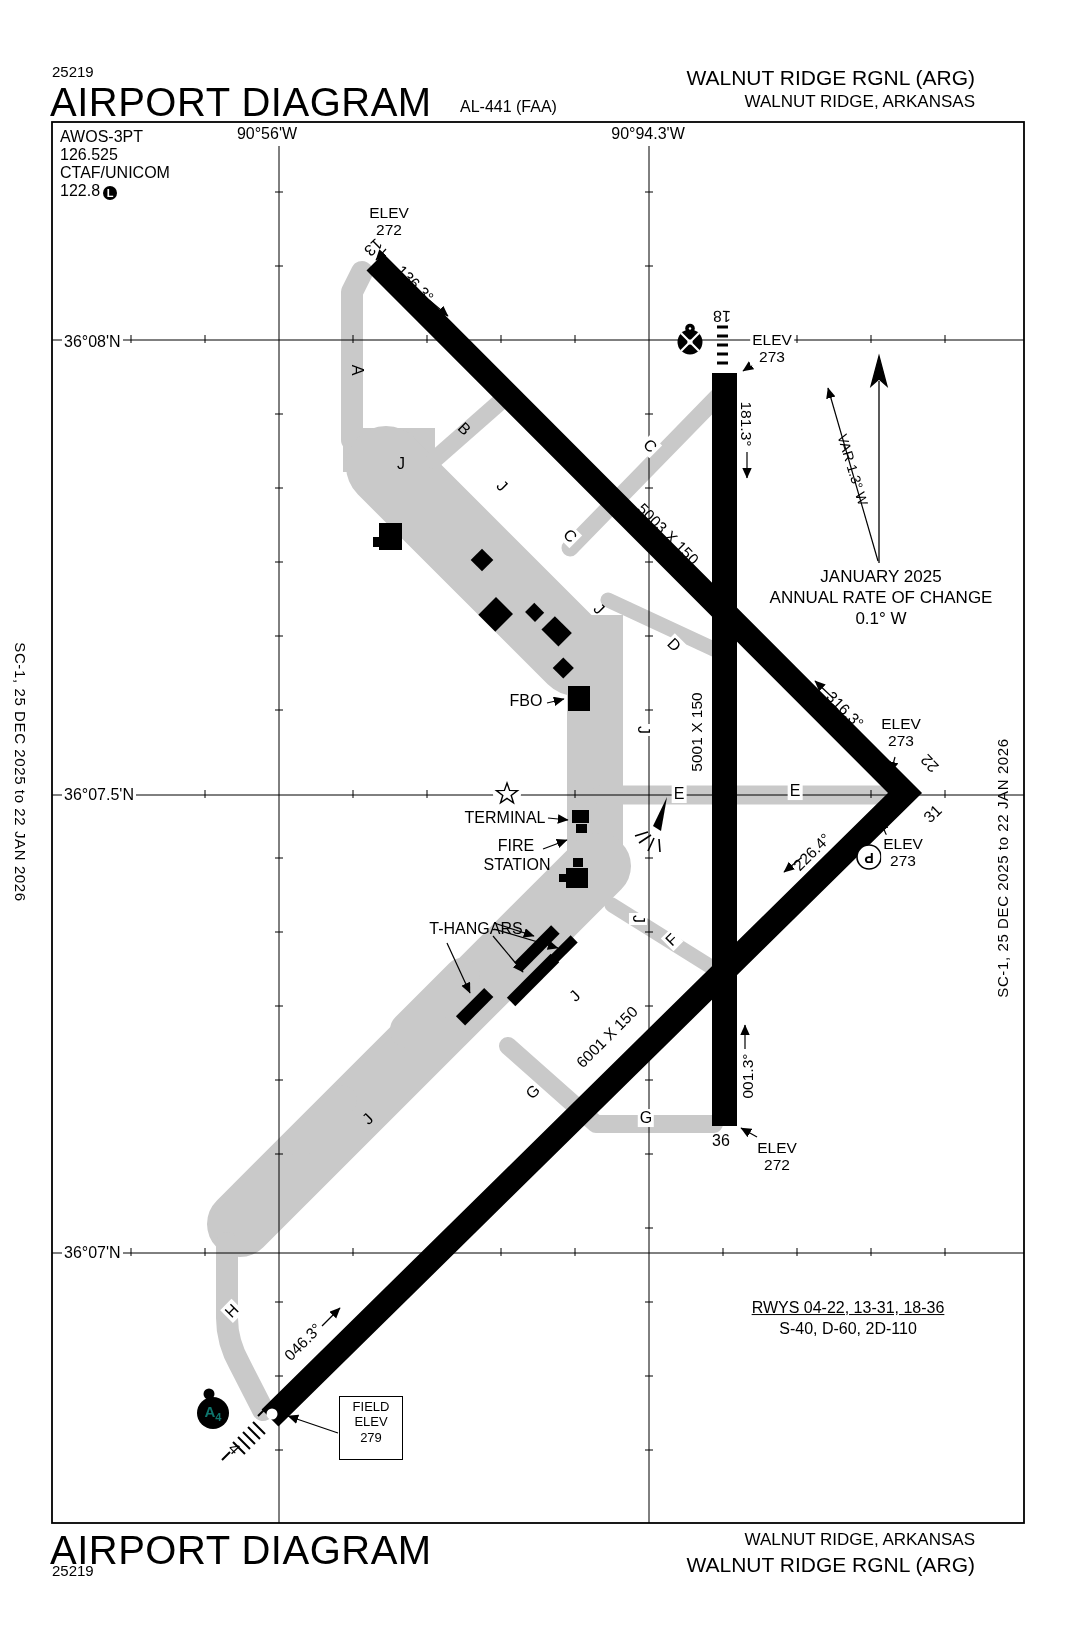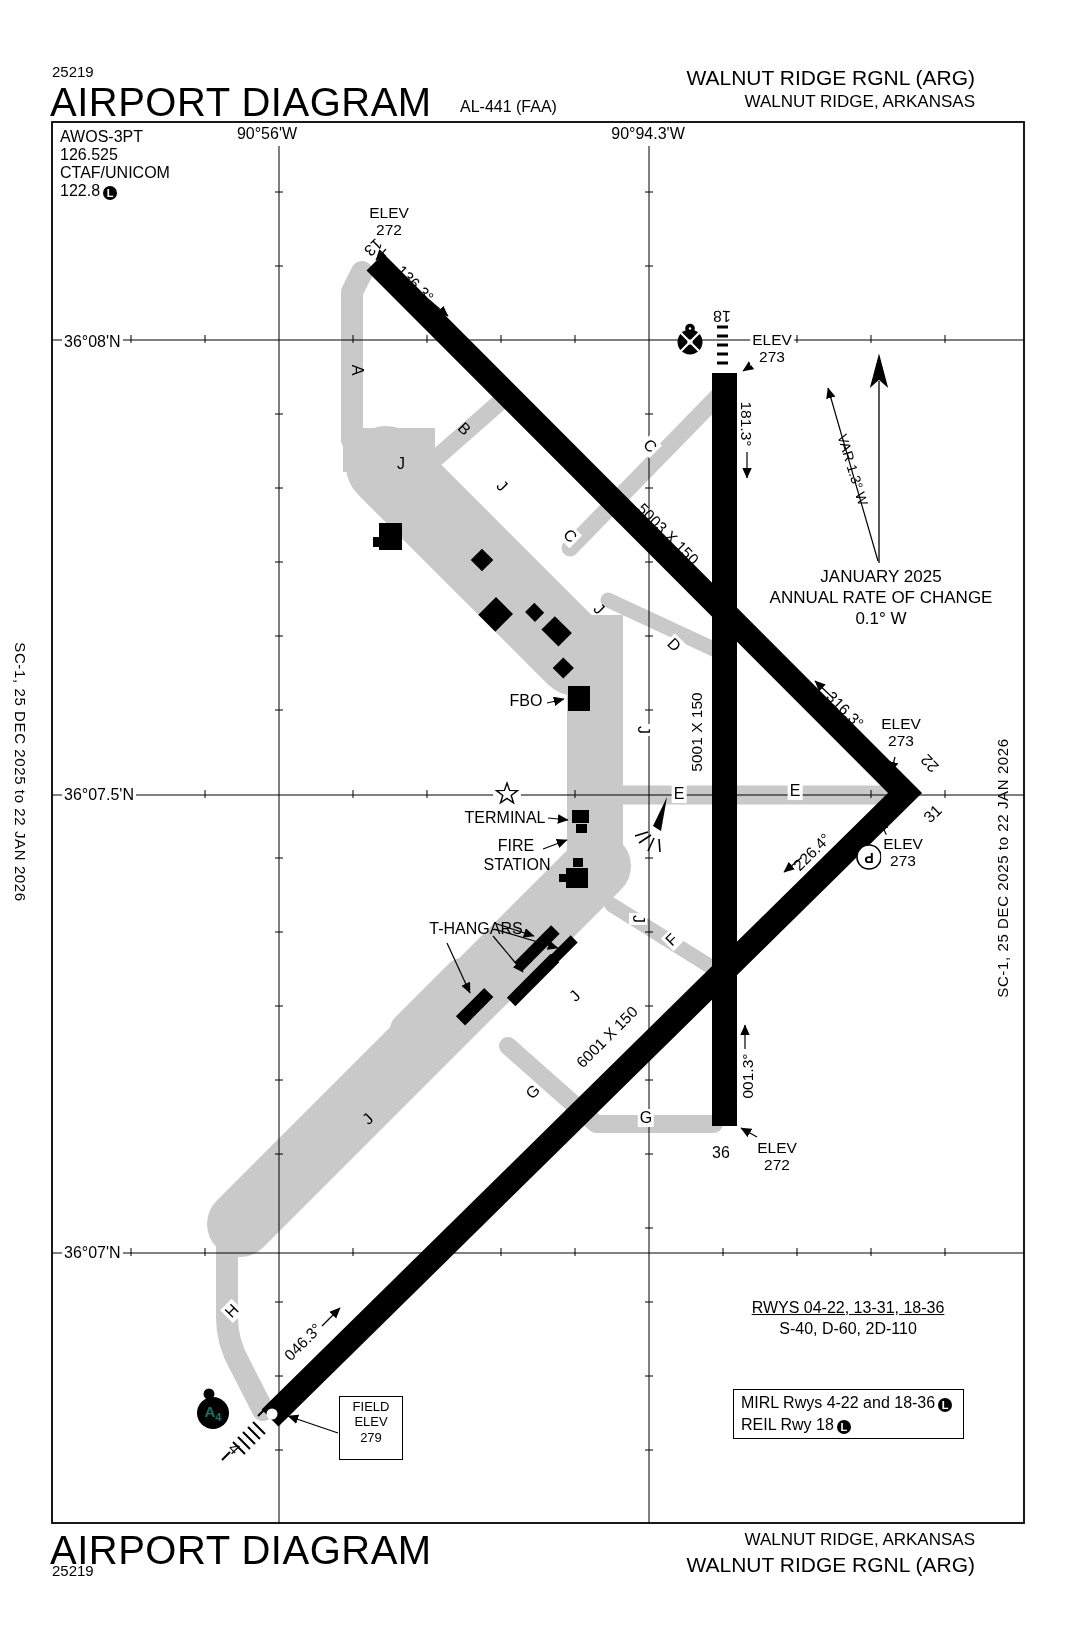--- a/index.html
+++ b/index.html
@@ -183,21 +183,21 @@
 
   <div class="lbl fs14" style="left:852px;top:470px;--r:73deg;">VAR 1.3° W</div>
   <div class="lbl fs17" style="left:881px;top:577px;">JANUARY 2025</div>
   <div class="lbl fs17" style="left:881px;top:598px;">ANNUAL RATE OF CHANGE</div>
   <div class="lbl fs17" style="left:881px;top:619px;">0.1° W</div>
 
   <div class="lbl fs16" style="left:373px;top:247px;--r:136deg;">13</div>
   <div class="lbl fs16" style="left:722px;top:316px;--r:181deg;">18</div>
   <div class="lbl fs16" style="left:930px;top:763px;--r:226deg;">22</div>
   <div class="lbl fs16" style="left:933px;top:814px;--r:316deg;">31</div>
-  <div class="lbl fs16" style="left:721px;top:1141px;margin-top:12px;">36</div>
+  <div class="lbl fs16" style="left:721px;top:1141px;">36</div>
   <div class="lbl fs16" style="left:234px;top:1449px;--r:46deg;">4</div>
 
   <div class="lbl" style="left:415px;top:284px;--r:45deg;">136.3°</div>
   <div class="lbl" style="left:746px;top:424px;--r:90deg;">181.3°</div>
   <div class="lbl" style="left:845px;top:710px;--r:45deg;">316.3°</div>
   <div class="lbl" style="left:812px;top:852px;--r:-45deg;">226.4°</div>
   <div class="lbl" style="left:748px;top:1076px;--r:-90deg;">001.3°</div>
   <div class="lbl" style="left:303px;top:1342px;--r:-45deg;">046.3°</div>
   <div class="lbl" style="left:668px;top:534px;--r:45deg;">5003 X 150</div>
   <div class="lbl bg" style="left:697px;top:732px;--r:-90deg;">5001 X 150</div>
@@ -237,18 +237,14 @@
   <div class="lbl fs16" style="left:401px;top:464px;">J</div>
   <div class="lbl fs16" style="left:502px;top:486px;--r:45deg;">J</div>
   <div class="lbl fs16" style="left:599px;top:609px;--r:45deg;">J</div>
   <div class="lbl bg fs16" style="left:643px;top:730px;--r:90deg;">J</div>
   <div class="lbl bg fs16" style="left:638px;top:919px;--r:90deg;">J</div>
   <div class="lbl bg fs16" style="left:575px;top:996px;--r:-45deg;">J</div>
   <div class="lbl fs16" style="left:368px;top:1119px;--r:-45deg;">J</div>
 
   <div class="lbl fs16" style="left:848px;top:1308px;text-decoration:underline;">RWYS 04-22, 13-31, 18-36</div>
   <div class="lbl fs16" style="left:848px;top:1329px;">S-40, D-60, 2D-110</div>
-  <div class="box" id="lightBox">
-    <span>MIRL Rwys 4-22 and 18-36</span><span class="lc">L</span><br>
-    <span>REIL Rwy 18</span><span class="lc">L</span>
-  </div>
 
 </div>
 
 </body></html>

